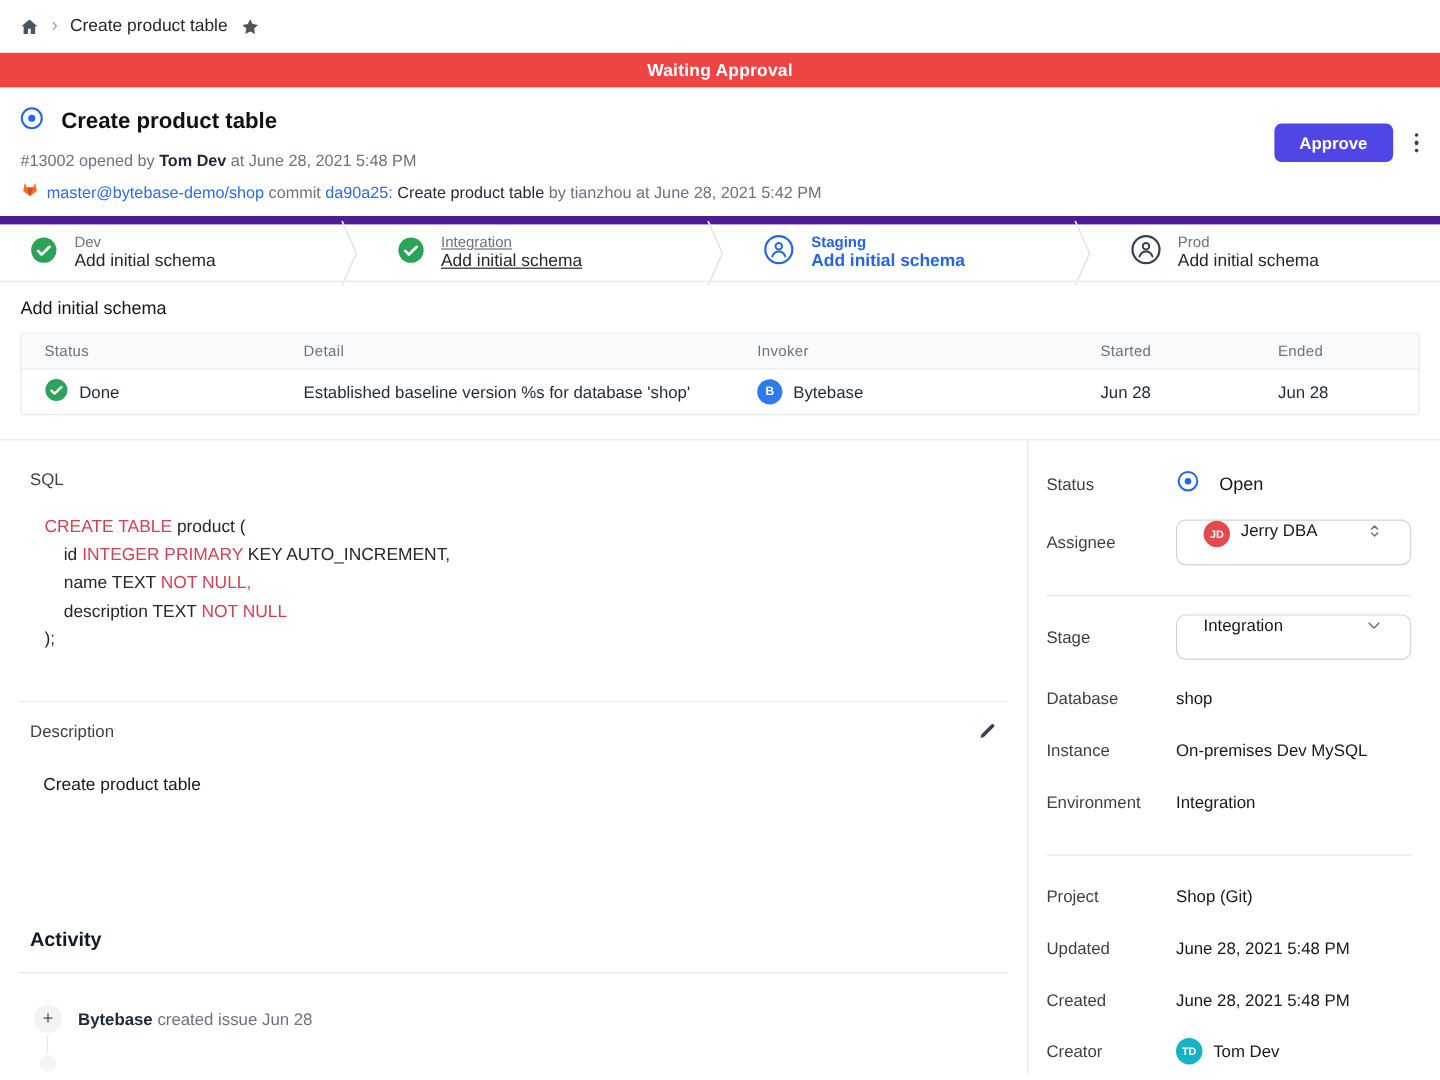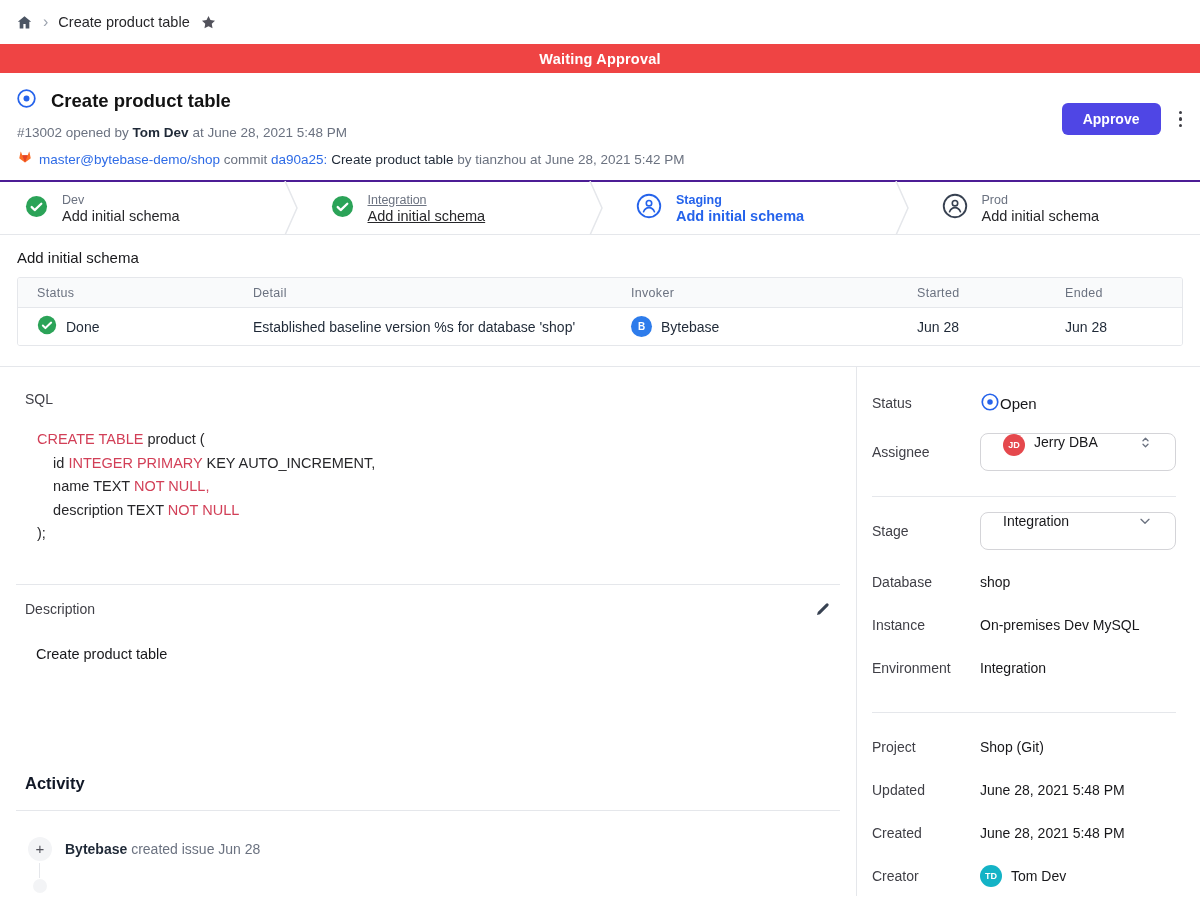--- a/index.html
+++ b/index.html
@@ -27,21 +27,21 @@
   .vcs-line .link { color:#2e6be6; cursor:pointer; }
   .vcs-line .dark { color:#1f2937; }
   .vcs-text { white-space:pre; }
   .header-actions { position:absolute; top:30px; right:14px; display:flex; align-items:center; gap:14px; }
   .approve-btn { background:#4f46e5; color:#fff; border:none; border-radius:6px; font-family:inherit;
                  font-size:14px; font-weight:600; padding:8px 21px; cursor:pointer; }
   .kebab { display:flex; flex-direction:column; gap:3px; padding:4px; cursor:pointer; }
   .kebab i { width:3.5px; height:3.5px; border-radius:50%; background:#3f3f46; }
 
   
-  .pipeline { display:flex; align-items:stretch; height:55px; border-top:2px solid #4c1d95; border-bottom:1px solid #e5e7eb; background:#fff; }
+  .pipeline { display:flex; align-items:stretch; height:55px; border-top:7px solid #4c1d95; border-bottom:1px solid #e5e7eb; background:#fff; }
   .stage { flex:1; display:flex; align-items:center; gap:14px; padding-left:25px; cursor:pointer; }
   .stage-text { display:flex; flex-direction:column; gap:1px; }
   .stage-env { font-size:12.5px; color:#6b7280; }
   .stage-task { font-size:14.5px; color:#27272a; }
   .stage.linked .stage-env, .stage.linked .stage-task { text-decoration:underline; }
   .stage.active .stage-env, .stage.active .stage-task { color:#2563eb; font-weight:700; text-decoration:none; }
   .stage-sep { flex:0 0 auto; display:flex; align-items:center; }
 
   
   .task-section { padding:14px 17px 20px 17px; background:#fff; }
@@ -77,21 +77,21 @@
   .timeline-text { font-size:14px; color:#6b7280; }
   .timeline-text .dark { color:#1f2937; font-weight:700; }
   .timeline-line { width:1px; height:15px; background:#e5e7eb; margin-left:23px; margin-top:2px; }
   .timeline-node { width:14px; height:14px; border-radius:50%; background:#f3f4f6; margin-left:17px; margin-top:1px; }
 
   
   .side-row { display:flex; align-items:center; min-height:43px; }
   .side-label { width:108px; flex:0 0 auto; font-size:14px; color:#3f3f46; }
   .side-value { font-size:14px; color:#18181b; font-weight:500; display:flex; align-items:center; gap:9px; }
   .side-row.status-row { margin-top:8px; min-height:36px; }
-  .status-value { display:flex; align-items:center; gap:0; font-size:15px; color:#18181b; }
+  .status-value { display:flex; align-items:center; gap:16px; font-size:15px; color:#18181b; }
   .side-row.select-row { margin-top:9px; }
   .select { width:196px; height:38px; border:1px solid #d4d4d8; border-radius:8px; background:#fff;
             display:flex; padding:0 22px; gap:9px; cursor:pointer; }
   .select .grow { flex:1; font-size:14px; color:#18181b; }
   .avatar.jd { width:22px; height:22px; font-size:9px; background:#e5484d; }
   .avatar.td { width:22px; height:22px; font-size:9px; background:#14b3c6; }
   .side-divider { border-top:1px solid #e5e7eb; margin:23px 0 12px 0; }
 </style>
 </head>
 <body>

